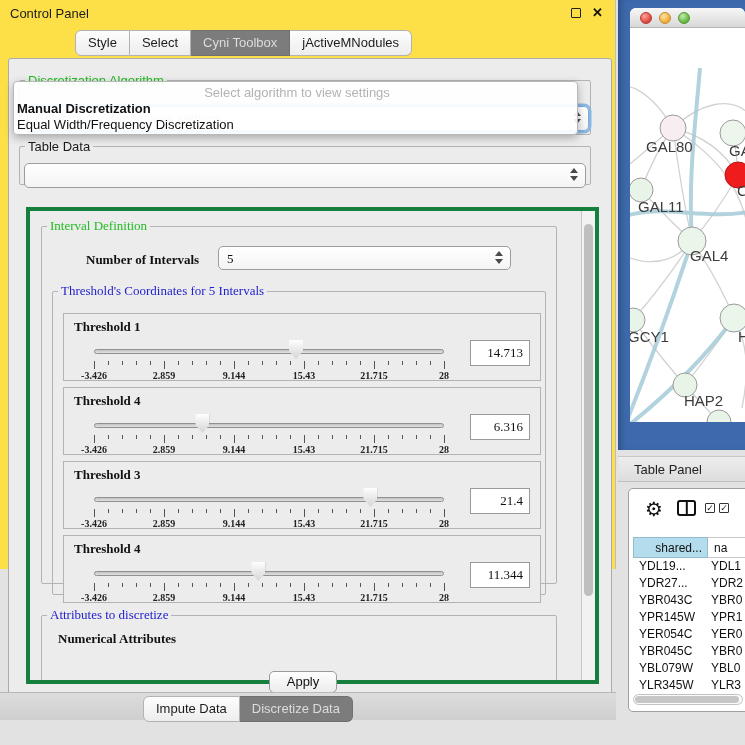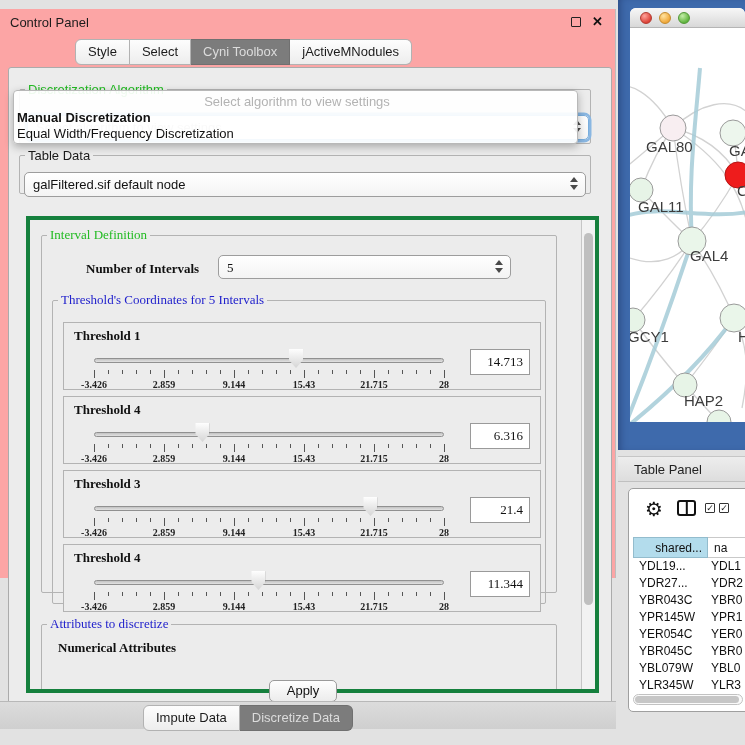--- a/index.html
+++ b/index.html
@@ -1,21 +1,21 @@
 <!DOCTYPE html>
 <html><head>
 <meta charset="utf-8">
 <style>
   * { margin:0; padding:0; box-sizing:border-box; }
   html,body { width:745px; height:745px; overflow:hidden; }
   body { font-family:"Liberation Sans", sans-serif; background:#e2e2e2; position:relative; }
 
   
   .control-panel { position:absolute; left:0; top:0; width:616px; height:569px;
-    background:#fca5a5; border-right:1px solid #bdbdbd;margin-top:9px; }
+    background:#fde047; border-right:1px solid #bdbdbd; }
   .cp-titlebar { position:absolute; left:0; top:0; width:100%; height:26px; }
   .cp-title { position:absolute; left:10px; top:6px; font-size:13px; color:#1c1c1c; }
   .float-icon { position:absolute; right:34px; top:8px; width:10px; height:10px;
     border:1.6px solid #222; border-radius:1px; cursor:pointer; }
   .close-icon { position:absolute; right:12px; top:5px; font-size:13px; font-weight:bold; color:#111; cursor:pointer; }
 
   
   .tabbar { position:absolute; display:flex; }
   .cp-tabs { left:75px; top:30px; }
   .tab { font-size:13px; color:#1b1b1b; padding:4px 12px 5px 12px;
@@ -178,21 +178,20 @@
 
     <div class="dd-popup">
       <div class="dd-row dd-prompt">Select algorithm to view settings</div>
       <div class="dd-row dd-opt bold">Manual Discretization</div>
       <div class="dd-row dd-opt">Equal Width/Frequency Discretization</div>
     </div>
 
     <fieldset style="left:10px; top:80px; width:572px; height:46px;">
       <legend class="legend-black">Table Data</legend>
       <div class="combo" style="left:4px; top:9px; width:562px;">
-        <span>galFiltered.sif default node</span>
         <span class="stepper">
             <i class="up"></i>
             <i class="dn"></i>
           </span>
       </div>
     </fieldset>
 
     <div class="scrollpane">
 
       <fieldset style="left:11px; top:7px; width:516px; height:366px;">

